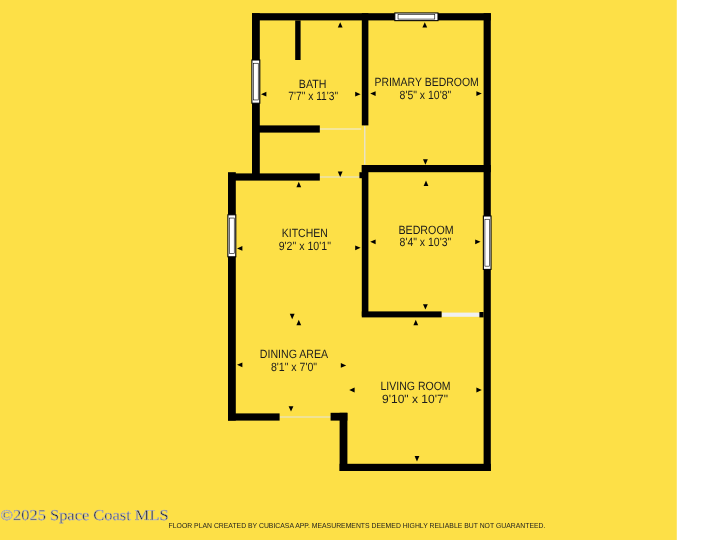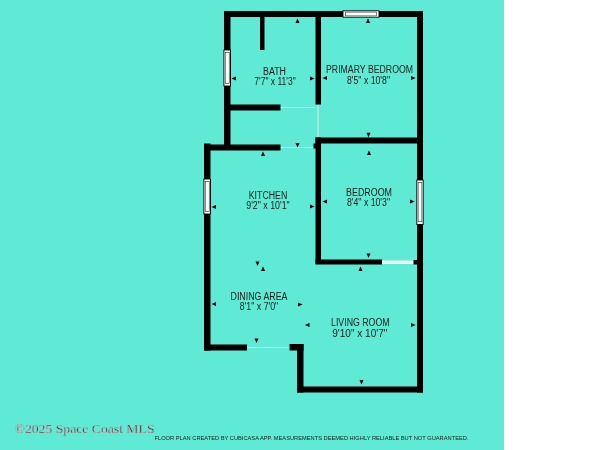--- a/index.html
+++ b/index.html
@@ -1,16 +1,16 @@
 <!DOCTYPE html>
 <html><head>
 <meta charset="utf-8">
 <style>
   html,body{margin:0;padding:0;background:#fff;}
-  #page{position:relative;width:490px;height:450px;background:#5eead4;overflow:hidden;padding-left:14px;}
+  #page{position:relative;width:564px;height:450px;background:#fde047;overflow:hidden;}
   svg{display:block;}
   text{font-family:"Liberation Sans",sans-serif;fill:#1c1c1c;}
 </style>
 </head>
 <body>
 <div id="page">
 <svg width="600" height="450" viewBox="0 0 600 450">
 
 <line x1="304" y1="105" x2="304" y2="137" stroke="#e4e4e4" stroke-width="1"></line>
 

